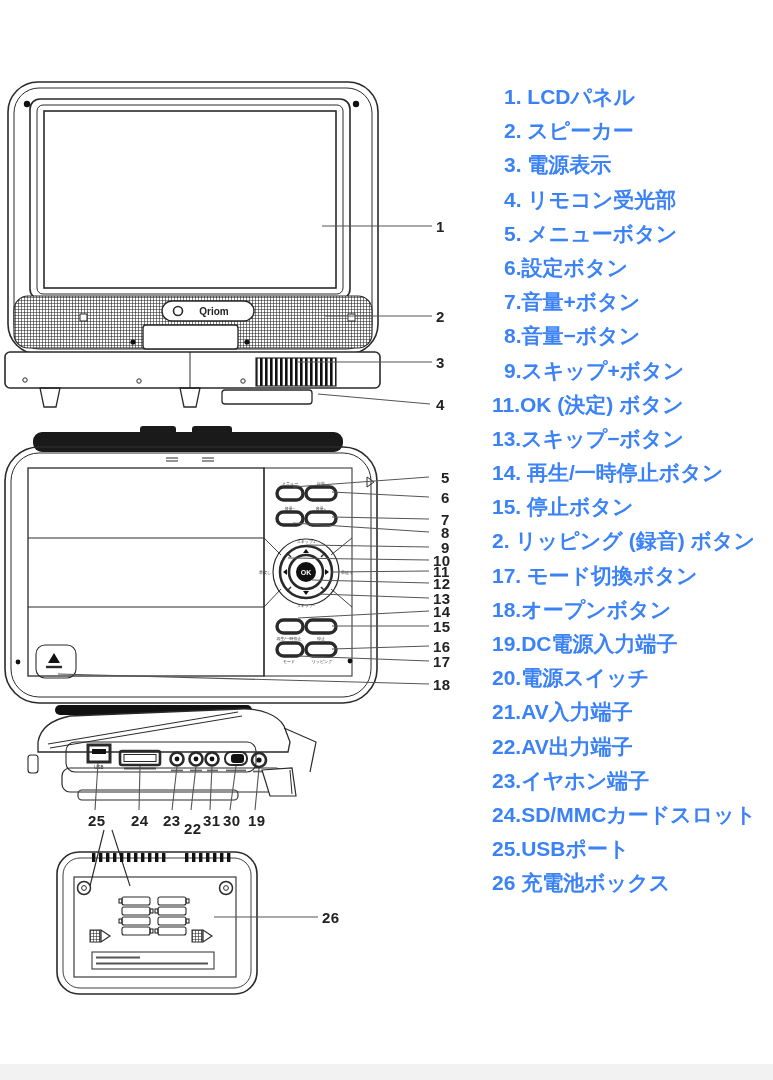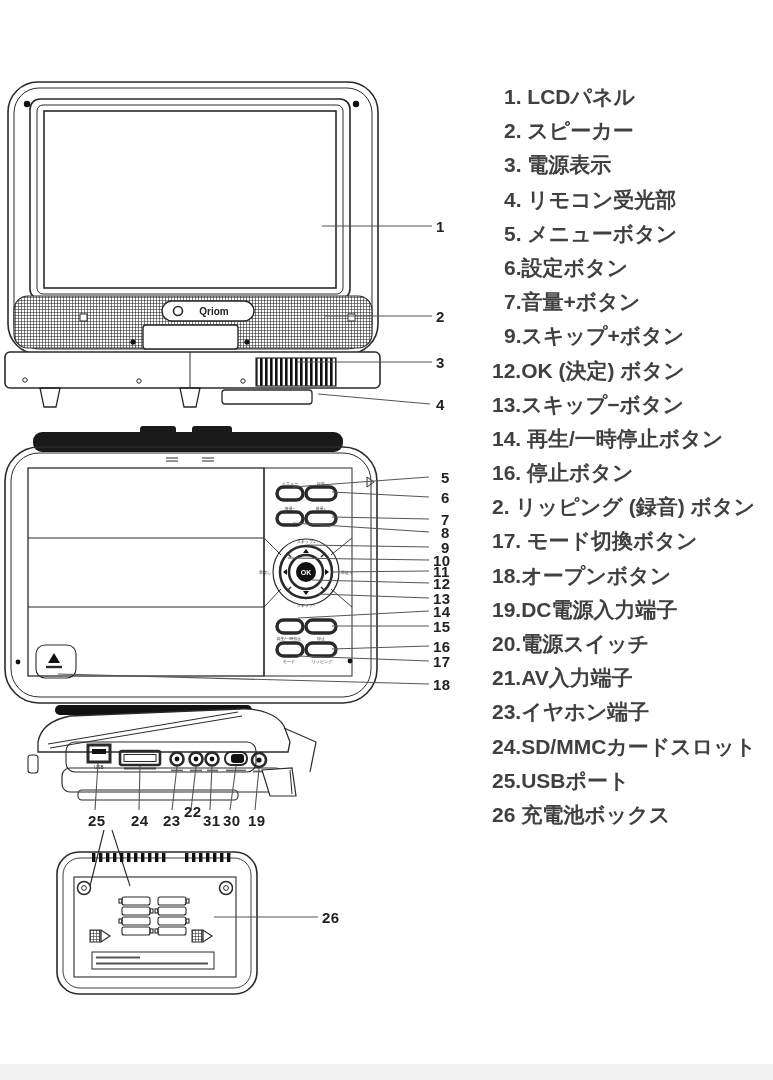--- a/index.html
+++ b/index.html
@@ -1,21 +1,21 @@
 <!DOCTYPE html>
 <html><head>
 <meta charset="utf-8">
 <style>
   html,body{margin:0;padding:0;background:#ffffff;}
   .canvas{position:relative;width:773px;height:1080px;background:#ffffff;overflow:hidden;
           font-family:"Liberation Sans",sans-serif;}
   svg.art{position:absolute;left:0;top:0;}
   .callout{position:absolute;font:700 15px "Liberation Sans",sans-serif;color:#222;letter-spacing:.5px;}
   .parts-list{position:absolute;left:492px;top:80px;width:281px;}
-  .pl-item{white-space:pre;font:700 21px "Liberation Sans",sans-serif;color:#404040;
+  .pl-item{white-space:pre;font:700 21px "Liberation Sans",sans-serif;color:#3b82f6;
            height:34.2px;line-height:34.2px;letter-spacing:0;}
   .pl-indent{padding-left:12px;}
   .bottom-strip{position:absolute;left:0;top:1064px;width:773px;height:16px;background:#f2f2f2;}
 </style>
 </head>
 <body>
 
 <div class="canvas">
 
 <svg class="art" width="773" height="1080" viewBox="0 0 773 1080">
@@ -289,46 +289,48 @@
   <div class="callout" style="left:433px;top:590px">13</div>
   <div class="callout" style="left:433px;top:603px">14</div>
   <div class="callout" style="left:433px;top:618px">15</div>
   <div class="callout" style="left:433px;top:638px">16</div>
   <div class="callout" style="left:433px;top:653px">17</div>
   <div class="callout" style="left:433px;top:676px">18</div>
 
   <div class="callout" style="left:88px;top:812px">25</div>
   <div class="callout" style="left:131px;top:812px">24</div>
   <div class="callout" style="left:163px;top:812px">23</div>
-  <div class="callout" style="left:184px;top:803px">22</div>
+  <div class="callout" style="left:184px;top:820px">22</div>
   <div class="callout" style="left:203px;top:812px">31</div>
   <div class="callout" style="left:223px;top:812px">30</div>
   <div class="callout" style="left:248px;top:812px">19</div>
 
   <div class="callout" style="left:322px;top:909px">26</div>
 
   <div class="parts-list" id="parts-list">
       <div class="pl-item pl-indent">1. LCDパネル</div>
       <div class="pl-item pl-indent">2. スピーカー</div>
       <div class="pl-item pl-indent">3. 電源表示</div>
       <div class="pl-item pl-indent">4. リモコン受光部</div>
       <div class="pl-item pl-indent">5. メニューボタン</div>
       <div class="pl-item pl-indent">6.設定ボタン</div>
       <div class="pl-item pl-indent">7.音量+ボタン</div>
+      <div class="pl-item pl-indent">8.音量−ボタン</div>
       <div class="pl-item pl-indent">9.スキップ+ボタン</div>
-      <div class="pl-item">12.OK (決定) ボタン</div>
+      <div class="pl-item">11.OK (決定) ボタン</div>
       <div class="pl-item">13.スキップ−ボタン</div>
       <div class="pl-item">14. 再生/一時停止ボタン</div>
-      <div class="pl-item">16. 停止ボタン</div>
+      <div class="pl-item">15. 停止ボタン</div>
       <div class="pl-item">2. リッピング (録音) ボタン</div>
       <div class="pl-item">17. モード切換ボタン</div>
       <div class="pl-item">18.オープンボタン</div>
       <div class="pl-item">19.DC電源入力端子</div>
       <div class="pl-item">20.電源スイッチ</div>
       <div class="pl-item">21.AV入力端子</div>
+      <div class="pl-item">22.AV出力端子</div>
       <div class="pl-item">23.イヤホン端子</div>
       <div class="pl-item">24.SD/MMCカードスロット</div>
       <div class="pl-item">25.USBポート</div>
       <div class="pl-item">26 充電池ボックス</div>
     </div>
 
   <div class="bottom-strip"></div>
 </div>
 
 </body></html>

